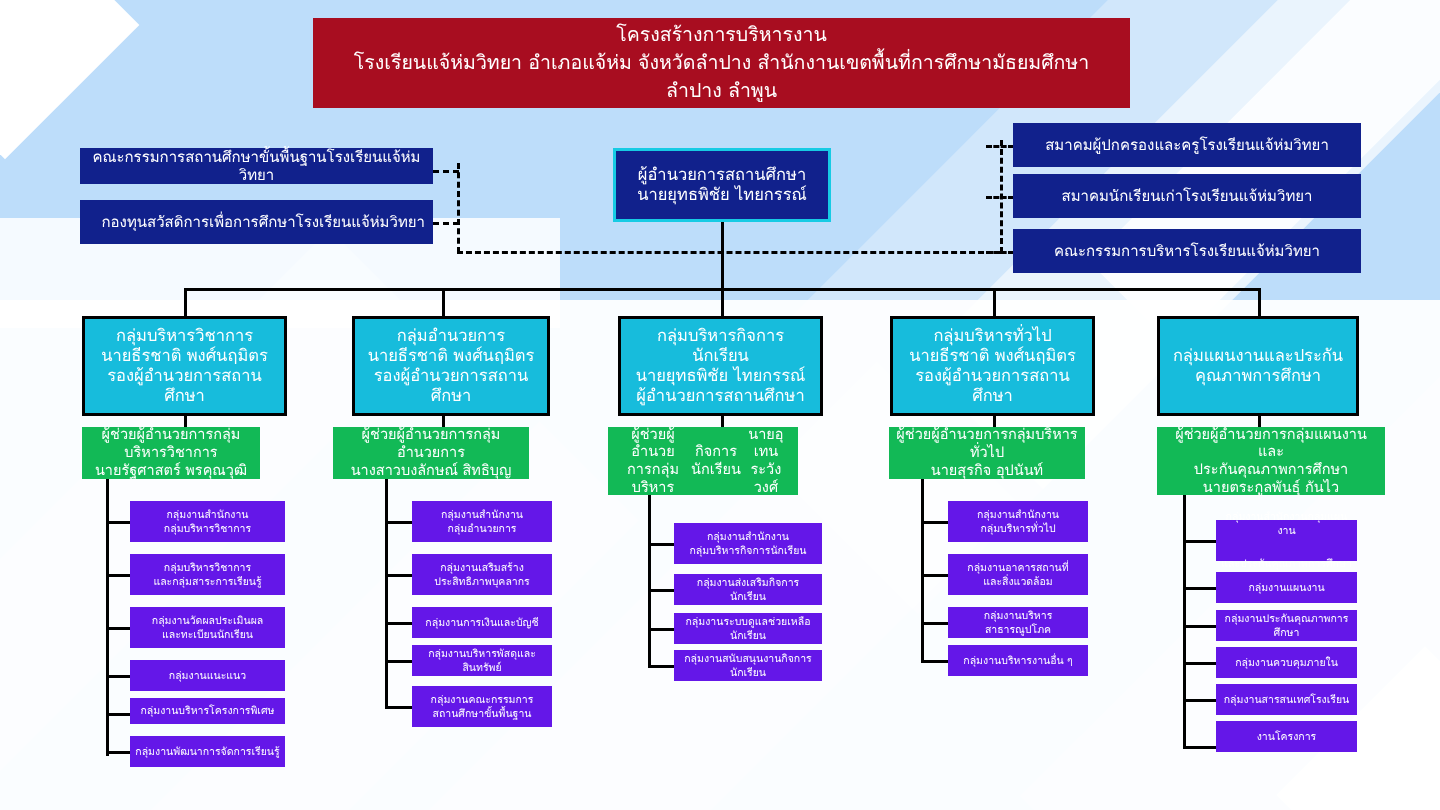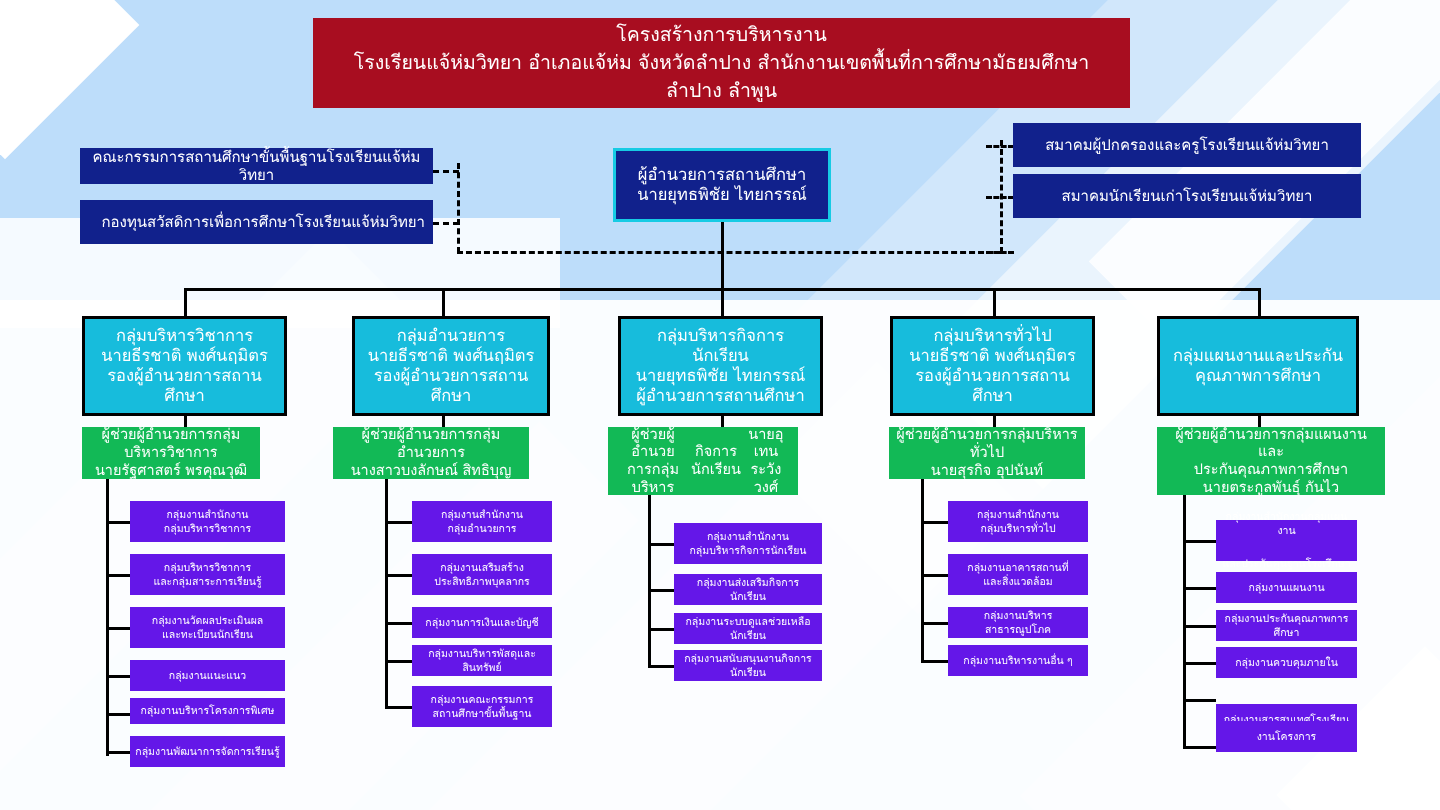--- a/index.html
+++ b/index.html
@@ -152,20 +152,23 @@
   <div class="box navy" style="left:80px; top:200px; width:353px; height:44px;justify-content:flex-end;">
     <span>กองทุนสวัสดิการเพื่อการศึกษาโรงเรียนแจ้ห่มวิทยา</span>
   </div>
 
   <div class="box navy" style="left:1013px; top:123px; width:348px; height:44px;">
     <span>สมาคมผู้ปกครองและครูโรงเรียนแจ้ห่มวิทยา</span>
   </div>
   <div class="box navy" style="left:1013px; top:174px; width:348px; height:44px;">
     <span>สมาคมนักเรียนเก่าโรงเรียนแจ้ห่มวิทยา</span>
   </div>
+  <div class="box navy" style="left:1013px; top:229px; width:348px; height:44px;">
+    <span>คณะกรรมการบริหารโรงเรียนแจ้ห่มวิทยา</span>
+  </div>
 
   <div class="box director" style="left:613px; top:148px; width:218px; height:74px; flex-direction:column;">
     <div>ผู้อำนวยการสถานศึกษา</div>
     <div>นายยุทธพิชัย ไทยกรรณ์</div>
   </div>
 
   <div class="box cyan" style="left:82px; top:316px; width:205px; height:100px; flex-direction:column;">
     <div>กลุ่มบริหารวิชาการ</div>
     <div>นายธีรชาติ พงศ์นฤมิตร</div>
     <div>รองผู้อำนวยการสถานศึกษา</div>
@@ -311,36 +314,36 @@
   <div class="line vline" style="left:1258px; top:416px; height:12px;"></div>
   <div class="box green" style="left:1157px; top:427px; width:228px; height:68px; flex-direction:column;">
     <div>ผู้ช่วยผู้อำนวยการกลุ่มแผนงานและ</div>
     <div>ประกันคุณภาพการศึกษา</div>
     <div>นายตระกูลพันธุ์ กันไว</div>
   </div>
   <div class="line vline" style="left:1183px; top:495px; height:251px;"></div>
   <div class="line hline" style="left:1183px; top:540px; width:33px;"></div>
   <div class="box purple" style="left:1216px; top:520px; width:141px; height:41px; flex-direction:column;gap:20px;">
     <div>กลุ่มงานสำนักงานกลุ่มแผนงาน</div>
-    <div>และประกันคุนฐานโรงเรึกษา</div>
+    <div>และประกันคุณภาพการศึกษา</div>
   </div>
   <div class="line hline" style="left:1183px; top:587px; width:33px;"></div>
   <div class="box purple" style="left:1216px; top:572px; width:141px; height:31px; flex-direction:column;">
     <div>กลุ่มงานแผนงาน</div>
   </div>
   <div class="line hline" style="left:1183px; top:625px; width:33px;"></div>
   <div class="box purple" style="left:1216px; top:610px; width:141px; height:31px; flex-direction:column;">
     <div>กลุ่มงานประกันคุณภาพการศึกษา</div>
   </div>
   <div class="line hline" style="left:1183px; top:662px; width:33px;"></div>
   <div class="box purple" style="left:1216px; top:647px; width:141px; height:31px; flex-direction:column;">
     <div>กลุ่มงานควบคุมภายใน</div>
   </div>
   <div class="line hline" style="left:1183px; top:699px; width:33px;"></div>
-  <div class="box purple" style="left:1216px; top:684px; width:141px; height:31px; flex-direction:column;margin-top:20px;">
+  <div class="box purple" style="left:1216px; top:684px; width:141px; height:31px; flex-direction:column;">
     <div>กลุ่มงานสารสนเทศโรงเรียน</div>
   </div>
   <div class="line hline" style="left:1183px; top:746px; width:33px;"></div>
   <div class="box purple" style="left:1216px; top:721px; width:141px; height:31px; flex-direction:column;">
     <div>งานโครงการ</div>
   </div>
 
 </div>
 
 </body></html>

